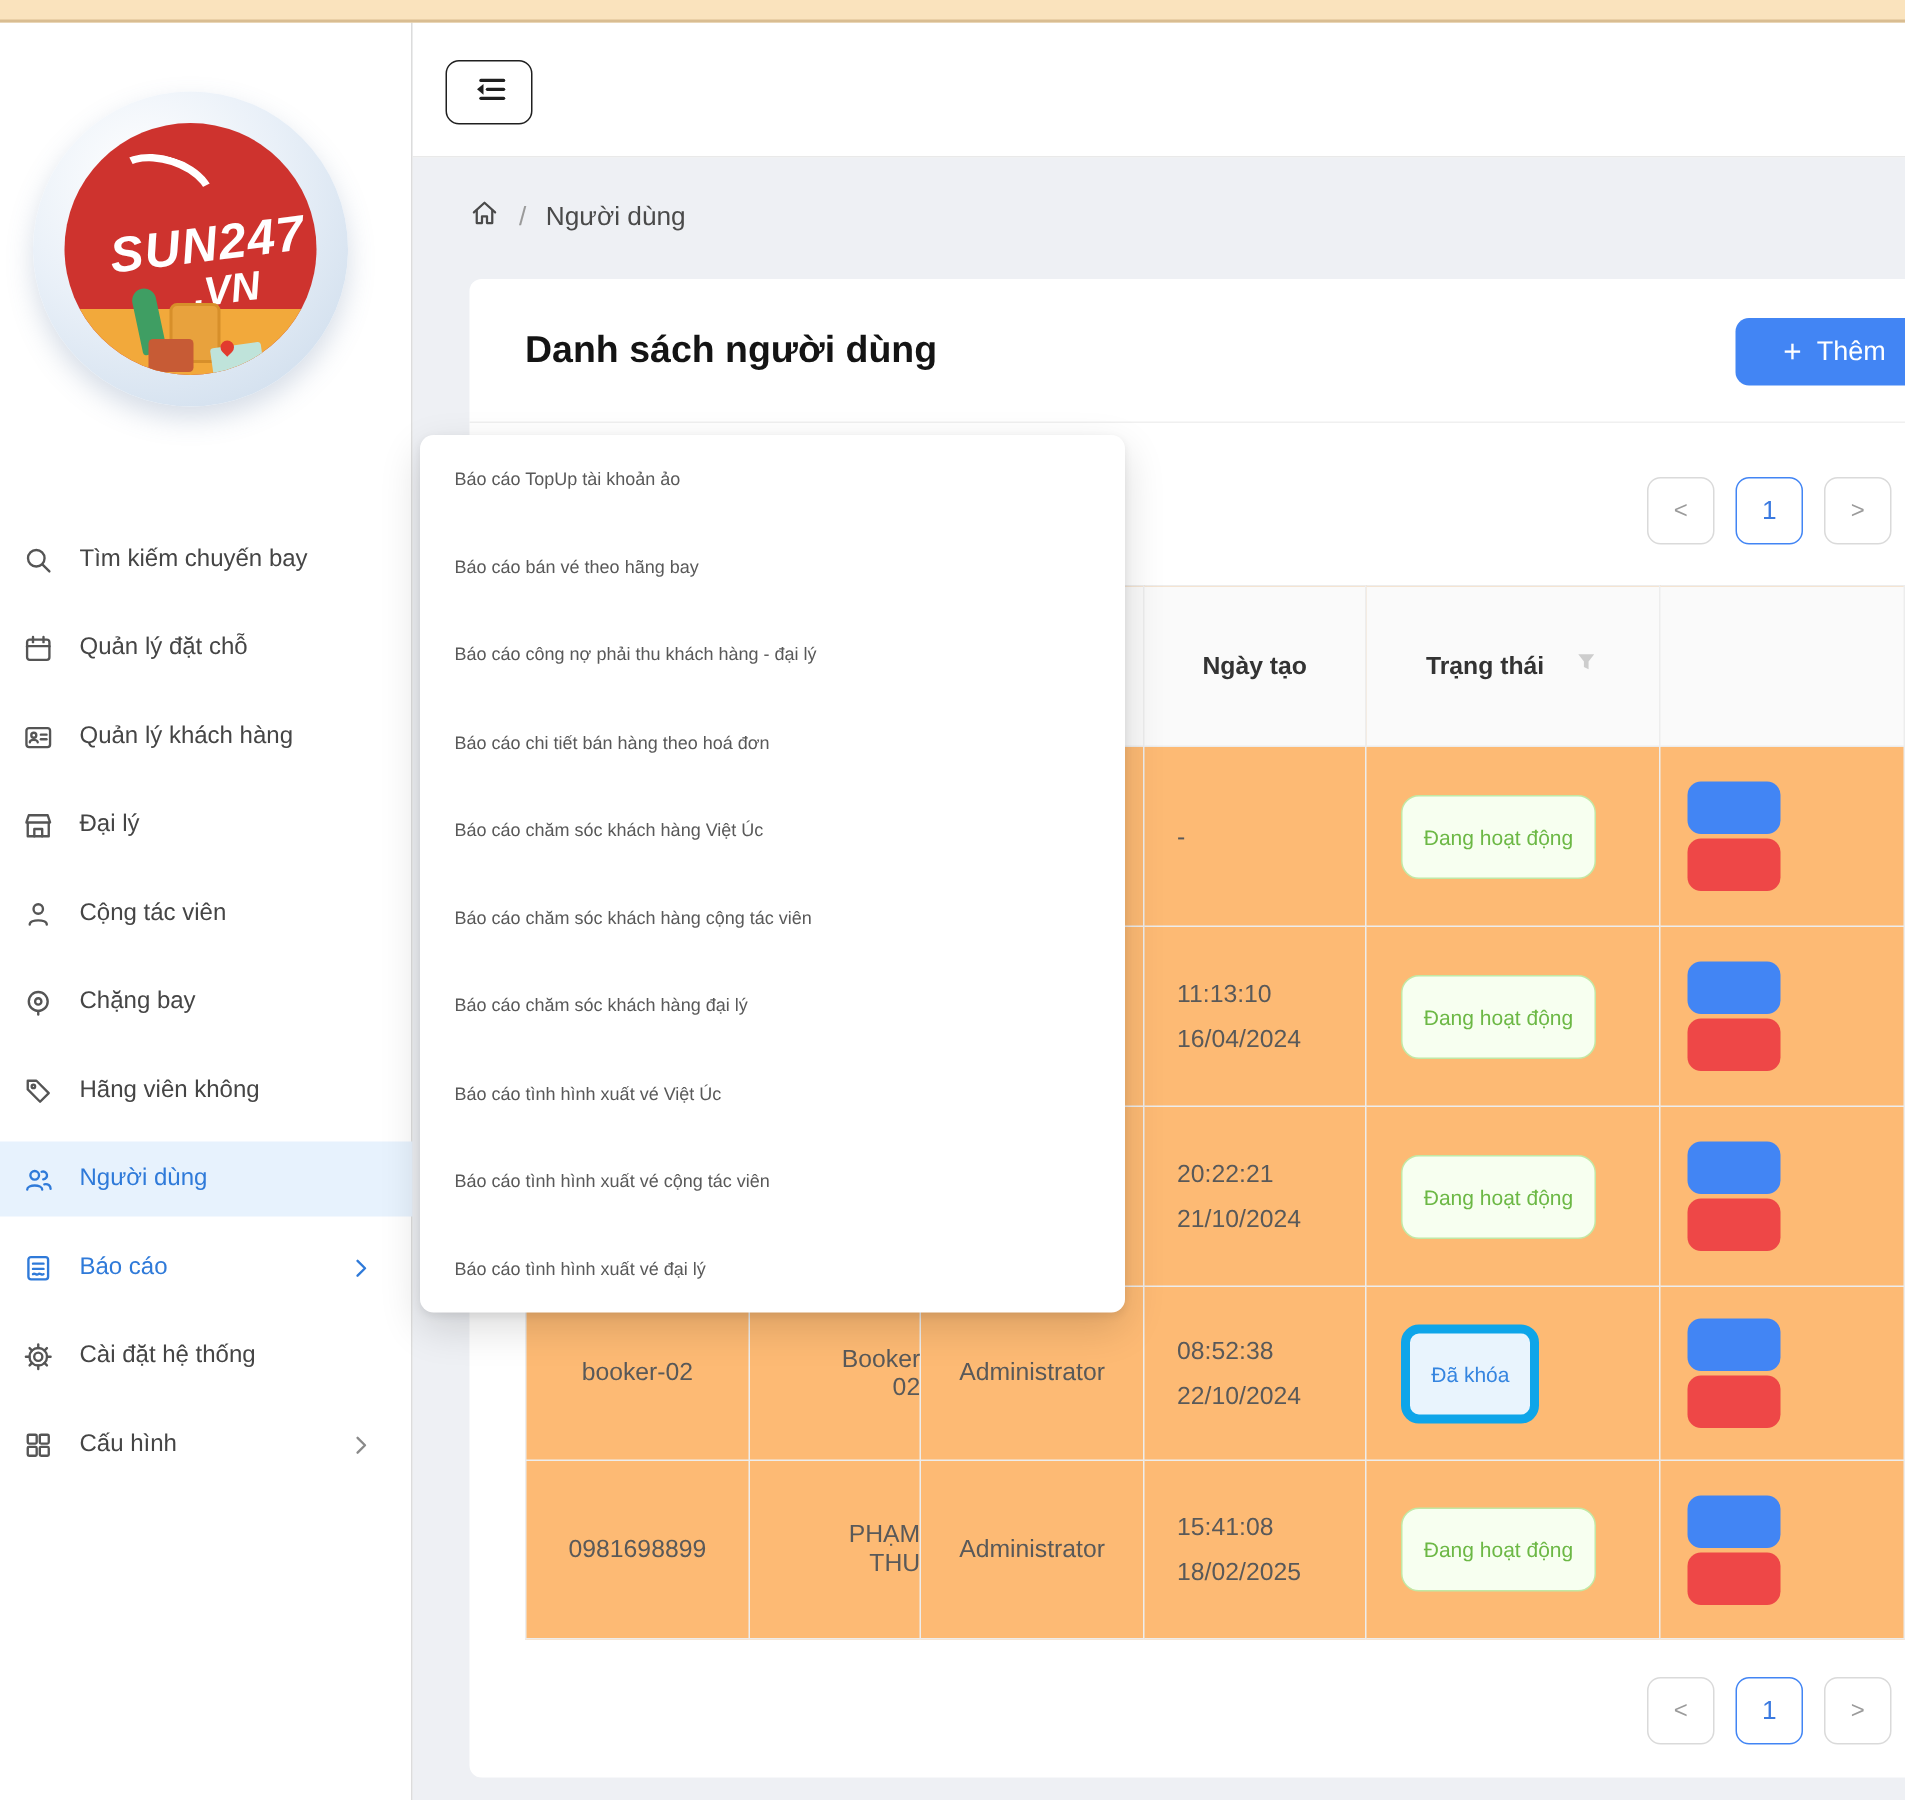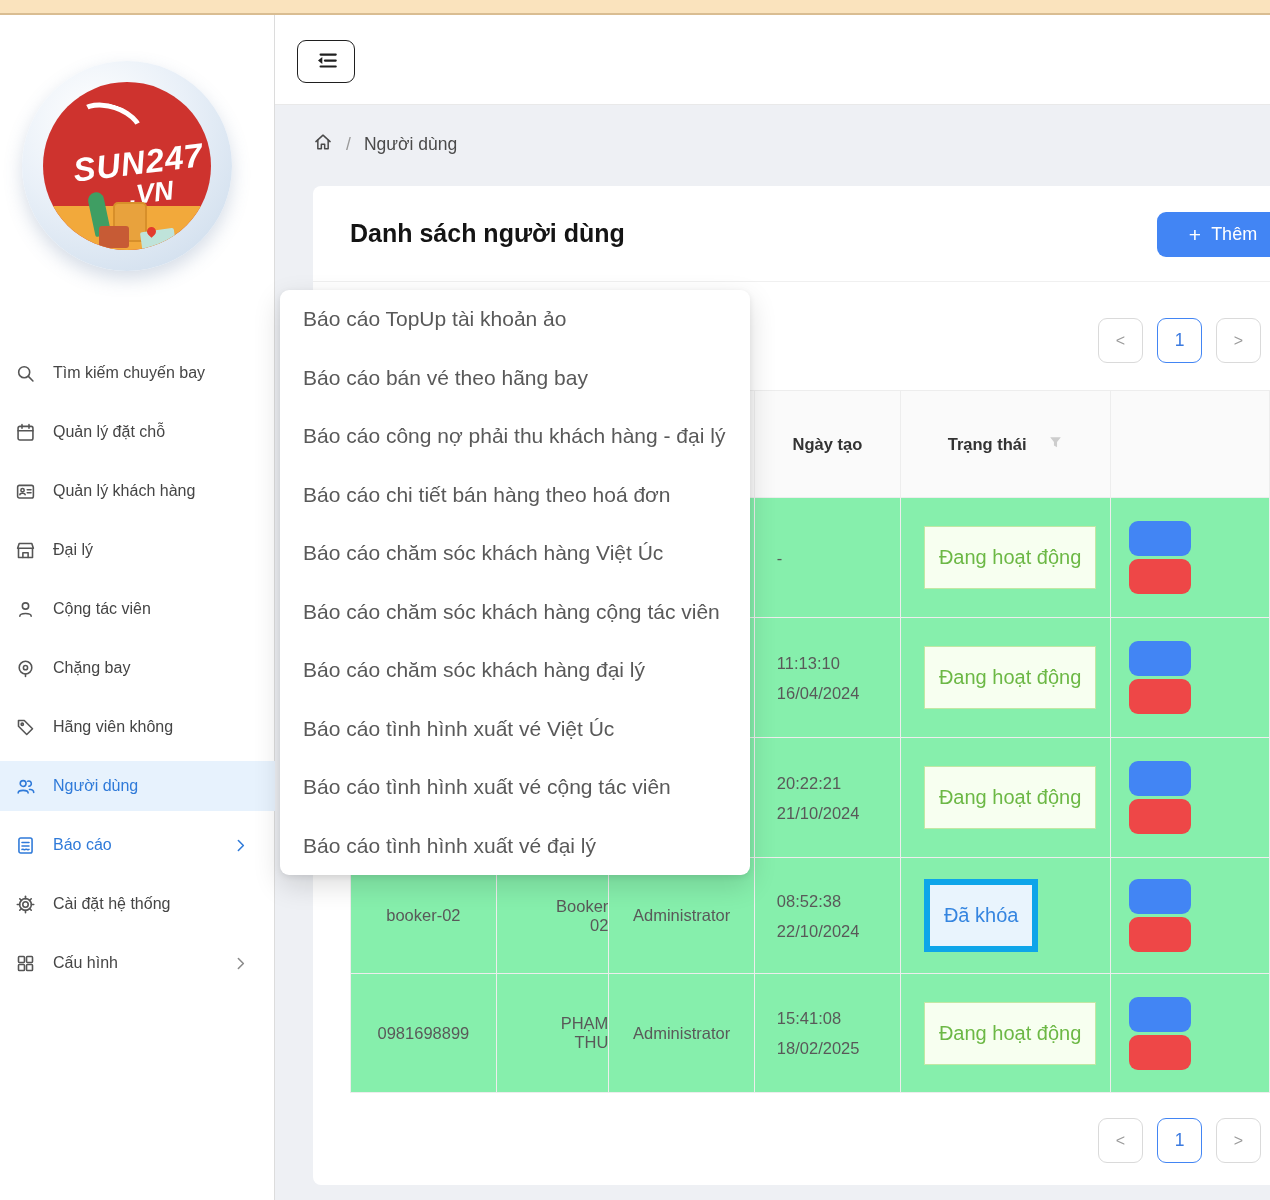--- a/index.html
+++ b/index.html
@@ -69,44 +69,44 @@
   .add-btn .plus { font-size:21px; font-weight:400; line-height:1; }
 
   
   .pager { position:absolute; left:1098px; display:flex; gap:14px; z-index:4; }
   .pager.top { top:318px; } .pager.bottom { top:1118px; }
   .pg-btn { width:45px; height:45px; background:#fff; border:1px solid #dadada; border-radius:9px;
             color:#9b9b9b; font-size:16px; display:flex; align-items:center; justify-content:center; cursor:pointer; }
   .pg-btn.current { border:1px solid #4285f4; color:#3b7ae0; font-size:17.5px; }
 
   
-  .utable { position:absolute; left:350px; top:390px; border-collapse:collapse; background:#86efac; z-index:3; }
+  .utable { position:absolute; left:350px; top:390px; border-collapse:collapse; background:#fdba74; z-index:3; }
   .utable th, .utable td { border:1px solid #ededed; font-size:16.5px; }
   .utable thead th { height:107px; background:#fafafa; color:#333; font-weight:600; text-align:center; }
   .utable td { color:#595959; }
   .c-center { text-align:center; }
   .c-left2 { text-align:right; padding-left:24px; }
   .c-left4 { text-align:left; padding-left:22px; }
   .c-left5 { text-align:left; padding-left:23px; }
   .dateline { line-height:30px; }
-  .badge { display:inline-block; padding:19px 14px; border-radius:0; font-size:20px; white-space:nowrap; }
+  .badge { display:inline-block; padding:19px 14px; border-radius:12px; font-size:14px; white-space:nowrap; }
   .badge.green { color:#6cb845; background:#f7fff0; border:1px solid #c2e8a4; }
   .badge.blue  { color:#3585e0; background:#e9f4fd; border:6px solid #0ea5e9; }
   .act-cell { padding-left:18px; }
   .act-btn { display:block; width:62px; height:35px; border:none; border-radius:9px; cursor:pointer; }
   .act-btn.b { background:#4285f4; margin-bottom:3px; }
   .act-btn.r { background:#ee4747; }
   .th-status { display:inline-flex; align-items:center; gap:20px; }
 
   
   .dropdown { position:absolute; left:280px; top:290px; width:470px; height:585px; background:#fff;
               border-radius:9px; z-index:10;
               box-shadow:0 10px 28px rgba(0,0,0,.14), 0 2px 6px rgba(0,0,0,.08); overflow:hidden; }
   .dd-item { height:58.5px; display:flex; align-items:center; padding-left:23px;
-             font-size:21px; color:#595959; cursor:pointer; white-space:nowrap; }
+             font-size:12px; color:#595959; cursor:pointer; white-space:nowrap; }
 </style>
 </head>
 <body>
 
 <div class="page">
 
   <div class="topbar"></div>
 
   <div class="appheader">
     <div class="collapse-btn">

